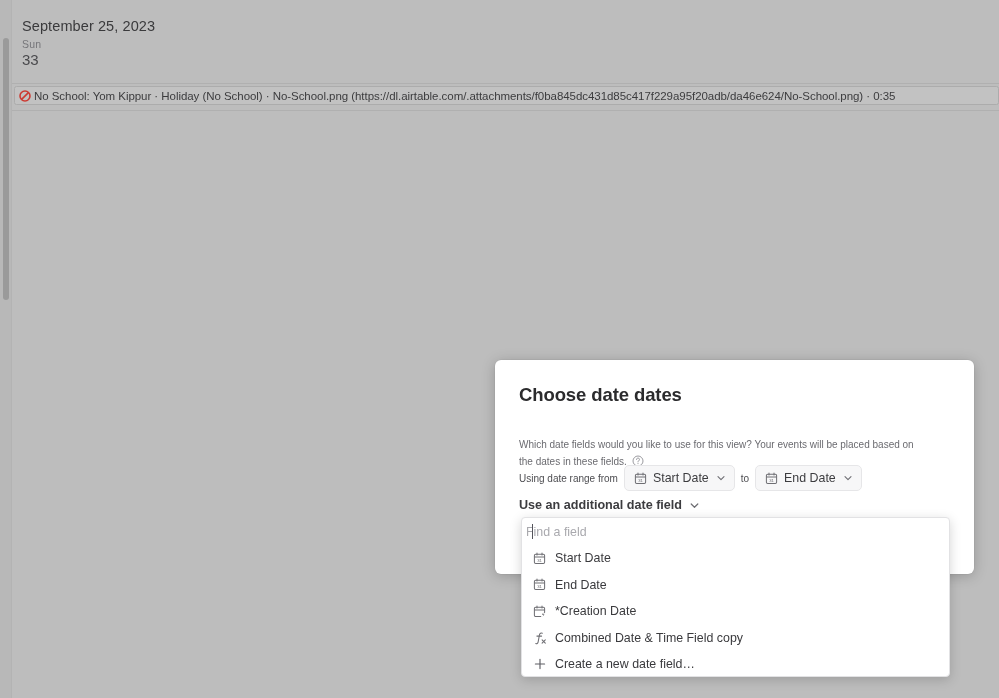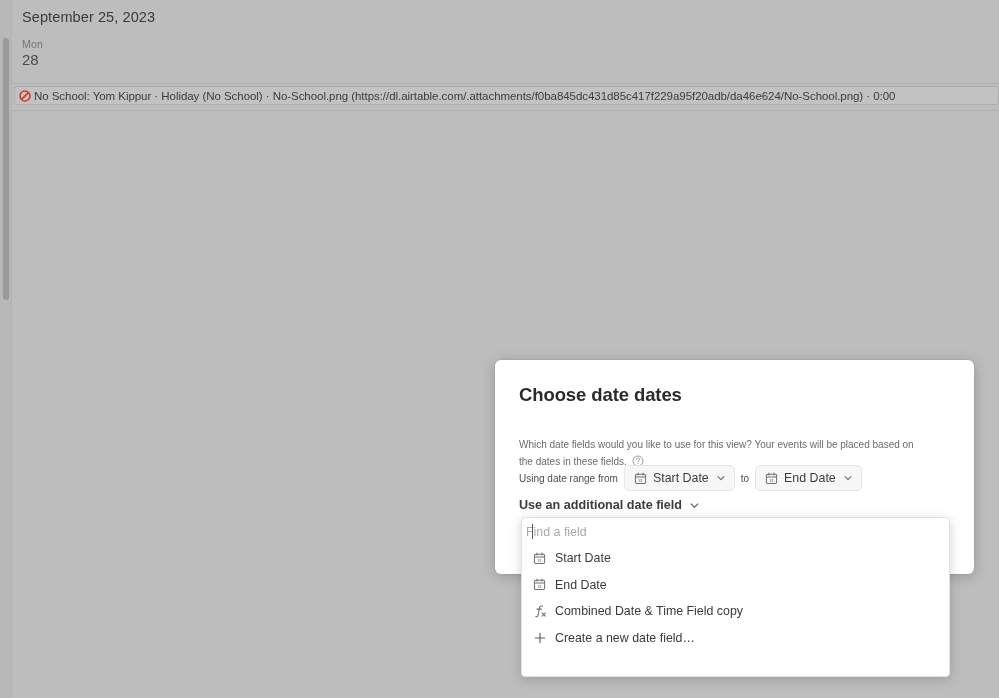--- a/index.html
+++ b/index.html
@@ -28,21 +28,21 @@
     position: absolute;
     left: 12px; top: 0;
     right: 0;
     height: 82px;
     background: #bdbdbd;
   }
 
   #header-date {
     position: absolute;
     left: 10px;
-    top: 9px;
+    top: 18px;
     font-size: 14.5px;
     color: #3a3a3c;
     letter-spacing: 0.1px;
   }
 
   #weekday-label {
     position: absolute;
     left: 10px;
     top: 38px;
     font-size: 10.5px;
@@ -278,34 +278,34 @@
 
   svg { display: block; }
 </style>
 </head>
 <body>
 
 <div id="calendar-backdrop">
 
   <div id="day-header">
     <div id="header-date">September 25, 2023</div>
-    <div id="weekday-label">Mon</div>
-    <div id="day-number">28</div>
+    <div id="weekday-label">Sun</div>
+    <div id="day-number">33</div>
   </div>
 
   <div id="allday-row"></div>
 
   <div id="event-chip">
     <span class="no-entry-icon">
       <svg width="12" height="12" viewBox="0 0 12 12">
         <circle cx="6" cy="6" r="5" fill="none" stroke="#cc3b33" stroke-width="1.6"></circle>
         <line x1="2.6" y1="9.4" x2="9.4" y2="2.6" stroke="#cc3b33" stroke-width="1.6"></line>
       </svg>
     </span>
-    <span id="event-text">No School: Yom Kippur  · Holiday (No School) · No-School.png (https://dl.airtable.com/.attachments/f0ba845dc431d85c417f229a95f20adb/da46e624/No-School.png) · 0:00</span>
+    <span id="event-text">No School: Yom Kippur  · Holiday (No School) · No-School.png (https://dl.airtable.com/.attachments/f0ba845dc431d85c417f229a95f20adb/da46e624/No-School.png) · 0:35</span>
   </div>
 
   <div id="grid-body"></div>
 
   <div id="left-scrollbar-track">
     <div id="left-scrollbar-thumb"></div>
   </div>
 </div>
 
 <div id="date-fields-dialog">
@@ -400,20 +400,32 @@
         <rect x="1.5" y="2.5" width="11" height="10" rx="1.4" fill="none" stroke="#6e6e73" stroke-width="1.1"></rect>
         <line x1="1.5" y1="5.3" x2="12.5" y2="5.3" stroke="#6e6e73" stroke-width="1.1"></line>
         <line x1="4.3" y1="1.2" x2="4.3" y2="3.2" stroke="#6e6e73" stroke-width="1.1" stroke-linecap="round"></line>
         <line x1="9.7" y1="1.2" x2="9.7" y2="3.2" stroke="#6e6e73" stroke-width="1.1" stroke-linecap="round"></line>
         <text x="7" y="11" font-size="4.6" fill="#6e6e73" text-anchor="middle" font-family="Liberation Sans, sans-serif">31</text>
       </svg>
     </span>
     <span class="opt-label">End Date</span>
   </div>
 
+  <div class="field-option">
+    <span class="opt-ico">
+      <svg width="13" height="13" viewBox="0 0 14 14">
+        <path d="M12.5 8.2V3.9a1.4 1.4 0 0 0-1.4-1.4H2.9A1.4 1.4 0 0 0 1.5 3.9v7.2a1.4 1.4 0 0 0 1.4 1.4h5.5" fill="none" stroke="#6e6e73" stroke-width="1.1" stroke-linecap="round"></path>
+        <line x1="1.5" y1="5.3" x2="12.5" y2="5.3" stroke="#6e6e73" stroke-width="1.1"></line>
+        <line x1="4.3" y1="1.2" x2="4.3" y2="3.2" stroke="#6e6e73" stroke-width="1.1" stroke-linecap="round"></line>
+        <line x1="9.7" y1="1.2" x2="9.7" y2="3.2" stroke="#6e6e73" stroke-width="1.1" stroke-linecap="round"></line>
+        <path d="M11.1 8.1L9.5 10.5h1.5l-0.5 2 1.9-2.5h-1.4z" fill="#6e6e73"></path>
+      </svg>
+    </span>
+    <span class="opt-label">*Creation Date</span>
+  </div>
 
   <div class="field-option">
     <span class="opt-ico">
       <svg width="14" height="14" viewBox="0 0 14 14">
         <path d="M9.3 2.3c-1.3-.6-2.5-.1-2.8 1.4L5.1 11.2c-.25 1.35-1.3 1.8-2.3 1.3" fill="none" stroke="#6e6e73" stroke-width="1.05" stroke-linecap="round"></path>
         <line x1="3.9" y1="5.1" x2="8.6" y2="5.1" stroke="#6e6e73" stroke-width="1.05" stroke-linecap="round"></line>
         <line x1="9.1" y1="8.9" x2="12.3" y2="12.1" stroke="#6e6e73" stroke-width="1.05" stroke-linecap="round"></line>
         <line x1="12.3" y1="8.9" x2="9.1" y2="12.1" stroke="#6e6e73" stroke-width="1.05" stroke-linecap="round"></line>
       </svg>
     </span>

